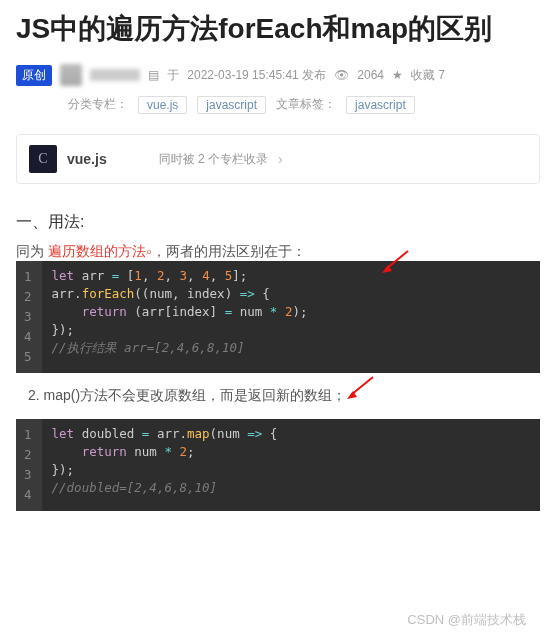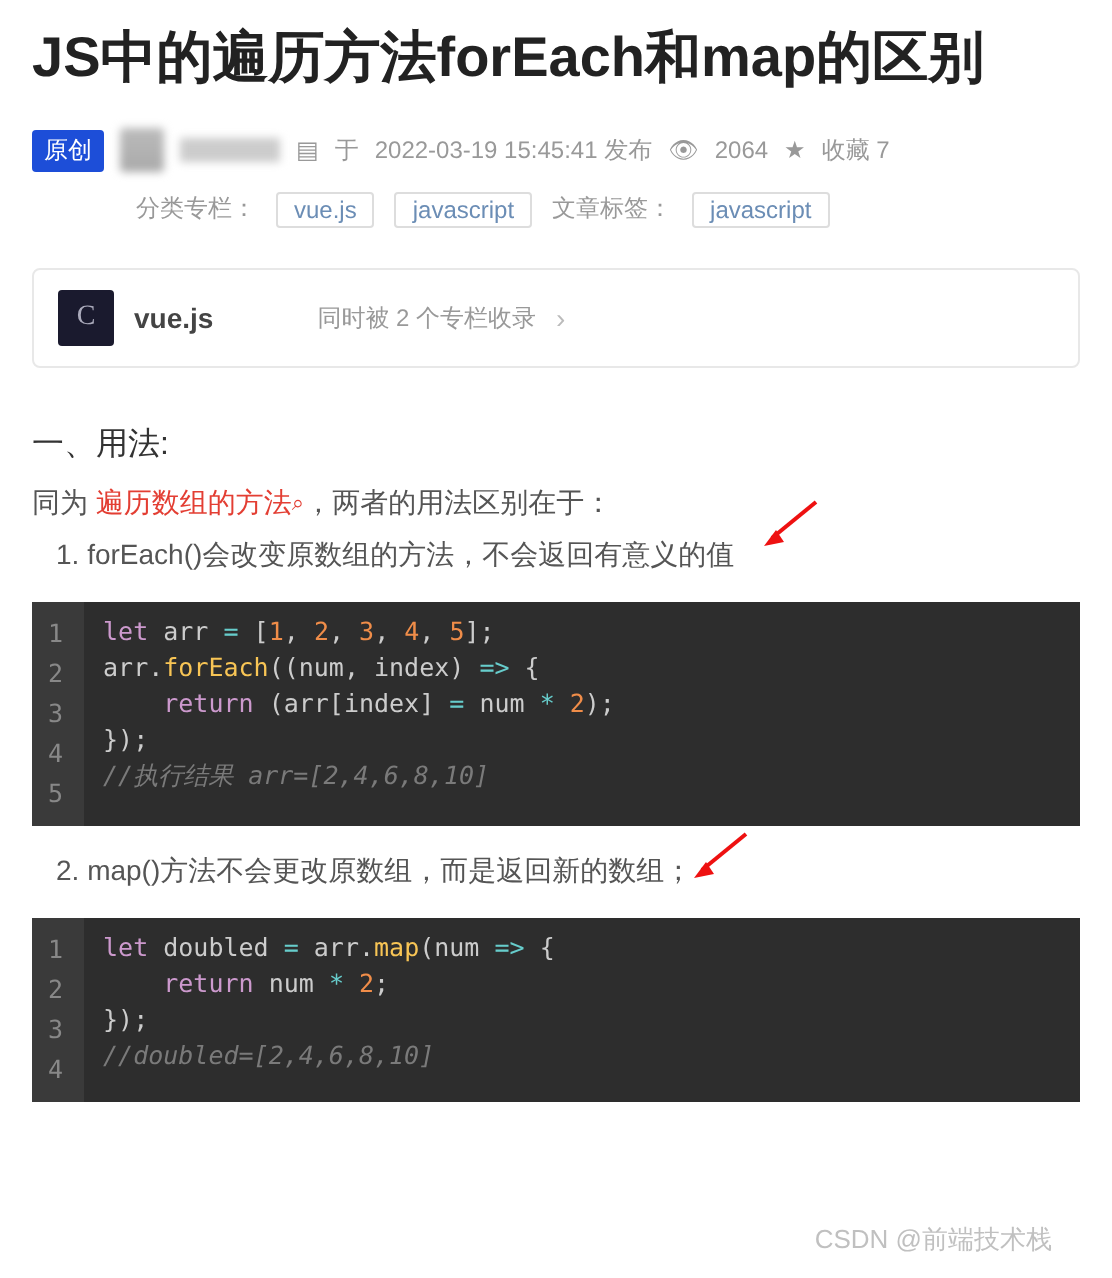--- a/index.html
+++ b/index.html
@@ -77,21 +77,20 @@
   <div class="intro">
     <span>同为 </span><span class="link">遍历数组的方法</span><span class="mag">⌕</span><span>，两者的用法区别在于：</span>
   </div>
 
   <div class="arrow-wrap">
       <svg class="arrow1" width="30" height="24">
         <line x1="28" y1="2" x2="6" y2="20" stroke="#e11" stroke-width="2"></line>
         <polygon points="2,24 8,16 12,22" fill="#e11"></polygon>
       </svg>
     </div>
-  <div class="li">1. forEach()会改变原数组的方法，不会返回有意义的值</div>
 
   <div class="codeblock">
     <div class="gutter">
       <div>1</div>
       <div>2</div>
       <div>3</div>
       <div>4</div>
       <div>5</div>
     </div>
     <div class="code"><div><span class="kw">let</span><span> arr </span><span class="op">=</span><span> [</span><span class="num">1</span><span>, </span><span class="num">2</span><span>, </span><span class="num">3</span><span>, </span><span class="num">4</span><span>, </span><span class="num">5</span><span>];</span></div><div><span>arr</span><span>.</span><span class="fn">forEach</span><span>((num, index) </span><span class="op">=&gt;</span><span> {</span></div><div><span class="kw">    return</span><span> (arr[index] </span><span class="op">=</span><span> num </span><span class="op">*</span><span> </span><span class="num">2</span><span>);</span></div><div><span>});</span></div><div><span class="cm">//执行结果 arr=[2,4,6,8,10]</span></div></div>

